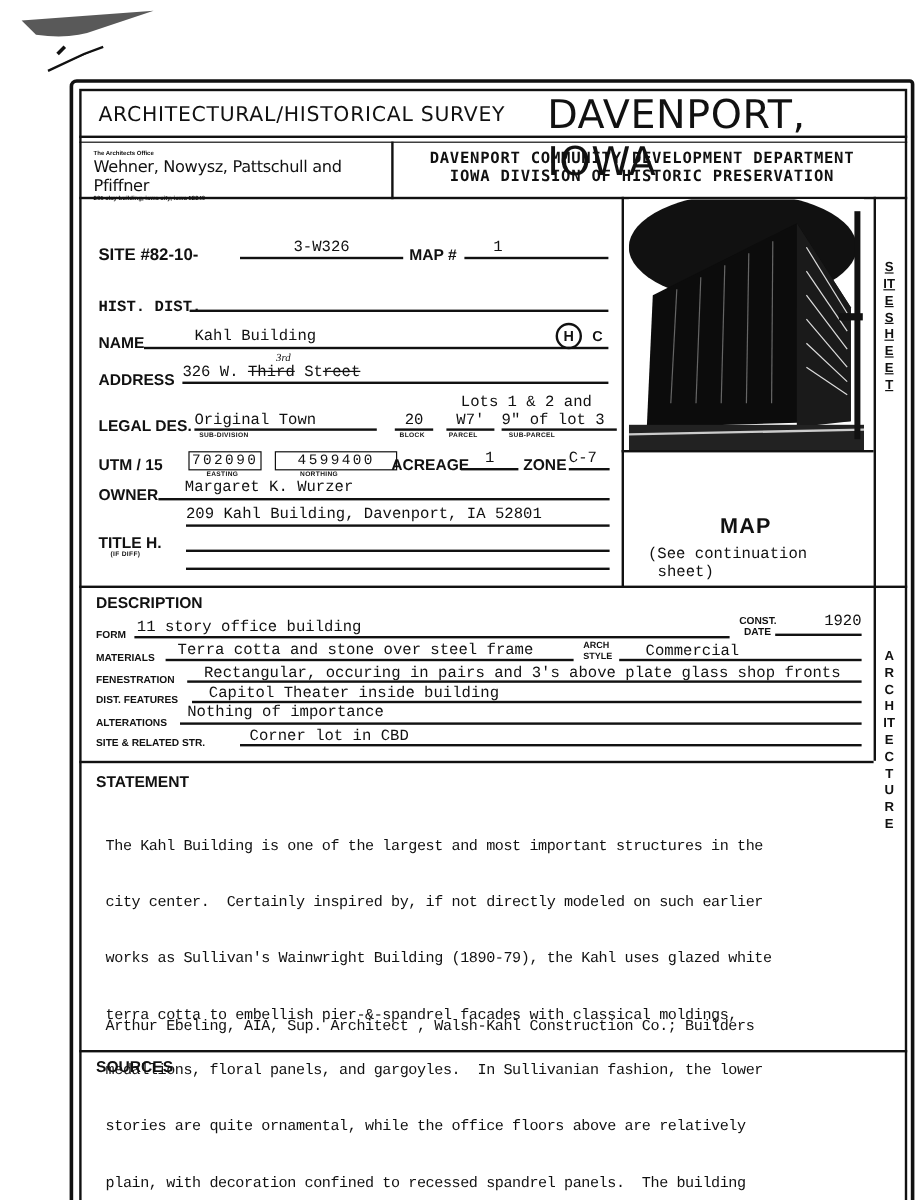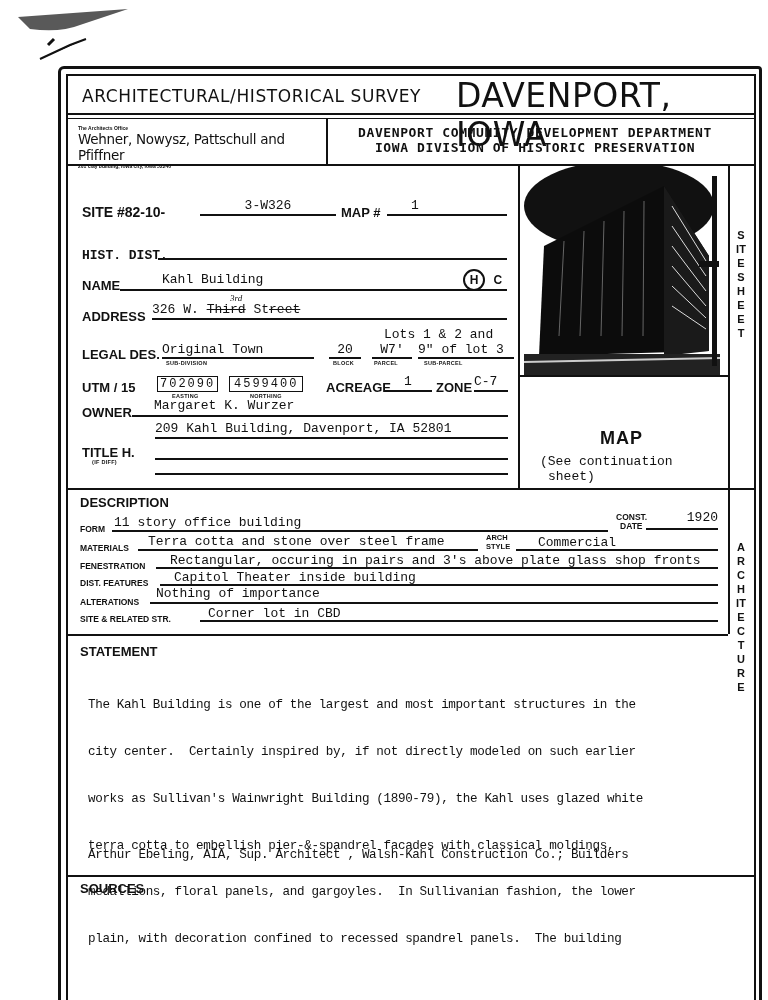--- a/index.html
+++ b/index.html
@@ -80,21 +80,21 @@
     </g>
     <rect x="0" y="188" width="196" height="22" fill="#222"></rect>
     <line x1="0" y1="196" x2="196" y2="192" stroke="#ccc" stroke-width="2"></line>
     <rect x="188" y="10" width="5" height="190" fill="#111"></rect>
     <rect x="175" y="95" width="20" height="6" fill="#111"></rect>
   </svg>
 </div>
 <div class="abs hline" style="left:518px;top:375px;width:210px;"></div>
 
 <div class="abs vert" style="left:733px;top:212px;width:16px;">
-  <div style="word-break:break-all;width:10px;margin:16px auto;">SITE SHEET</div>
+  <div style="word-break:break-all;width:10px;margin:4px auto;text-decoration:underline;">SITE SHEET</div>
 </div>
 
 <div class="abs lbl" style="left:600px;top:428px;font-size:18px;letter-spacing:1px;">MAP</div>
 <div class="abs typed" style="left:540px;top:454px;">(See continuation</div>
 <div class="abs typed" style="left:548px;top:469px;">sheet)</div>
 
 <div class="abs lbl" style="left:82px;top:204px;font-size:14px;">SITE #82-10-</div>
 <div class="abs uline typed" style="left:200px;top:198px;width:136px;height:16px;text-align:center;"><span>3-W326</span></div>
 <div class="abs lbl" style="left:341px;top:205px;">MAP #</div>
 <div class="abs uline typed" style="left:387px;top:198px;width:120px;height:16px;"><span style="margin-left:24px;">1</span></div>
@@ -123,21 +123,21 @@
 <div class="abs tiny" style="left:166px;top:360px;">SUB-DIVISION</div>
 <div class="abs uline typed" style="left:329px;top:342px;width:32px;height:15px;text-align:center;">20</div>
 <div class="abs tiny" style="left:333px;top:360px;">BLOCK</div>
 <div class="abs uline typed" style="left:372px;top:342px;width:40px;height:15px;text-align:center;">W7'</div>
 <div class="abs tiny" style="left:374px;top:360px;">PARCEL</div>
 <div class="abs uline typed" style="left:418px;top:342px;width:96px;height:15px;overflow:hidden;white-space:nowrap;">9" of lot 3</div>
 <div class="abs tiny" style="left:424px;top:360px;">SUB-PARCEL</div>
 
 <div class="abs lbl" style="left:82px;top:380px;"><span>UTM /</span> <span>15</span></div>
 <div class="abs typed" style="left:157px;top:376px;border:1px solid #111;padding:0 2px;font-size:12px;letter-spacing:2px;">702090</div>
-<div class="abs typed" style="left:229px;top:376px;border:1px solid #111;padding:0 4px;font-size:12px;letter-spacing:2px;">4599400</div>
+<div class="abs typed" style="left:229px;top:376px;border:1px solid #111;padding:0 18px;font-size:12px;letter-spacing:2px;">4599400</div>
 <div class="abs tiny" style="left:172px;top:393px;">EASTING</div>
 <div class="abs tiny" style="left:250px;top:393px;">NORTHING</div>
 <div class="abs lbl" style="left:326px;top:380px;">ACREAGE</div>
 <div class="abs uline typed" style="left:384px;top:374px;width:48px;height:16px;text-align:center;">1</div>
 <div class="abs lbl" style="left:436px;top:380px;">ZONE</div>
 <div class="abs uline typed" style="left:474px;top:374px;width:34px;height:16px;">C-7</div>
 
 <div class="abs lbl" style="left:82px;top:405px;">OWNER</div>
 <div class="abs uline typed" style="left:132px;top:398px;width:376px;height:17px;"><span style="margin-left:22px;">Margaret K. Wurzer</span></div>
 <div class="abs uline typed" style="left:155px;top:421px;width:353px;height:16px;">209 Kahl Building, Davenport, IA  52801</div>
@@ -185,20 +185,21 @@
 
 <div class="abs hline" style="left:66px;top:634px;width:662px;"></div>
 
 <div class="abs lbl" style="left:80px;top:644px;font-size:13px;">STATEMENT</div>
 <div class="abs statement" style="left:88px;top:667px;">
   <div>The Kahl Building is one of the largest and most important structures in the</div>
   <div>city center.  Certainly inspired by, if not directly modeled on such earlier</div>
   <div>works as Sullivan's Wainwright Building (1890-79), the Kahl uses glazed white</div>
   <div>terra cotta to embellish pier-&amp;-spandrel facades with classical moldings,</div>
   <div>medallions, floral panels, and gargoyles.  In Sullivanian fashion, the lower</div>
+  <div>stories are quite ornamental, while the office floors above are relatively</div>
   <div>plain, with decoration confined to recessed spandrel panels.  The building</div>
   
   
   
   
 </div>
 <div class="abs statement" style="left:88px;top:848px;">Arthur Ebeling, AIA, Sup. Architect , Walsh-Kahl Construction Co.; Builders</div>
 
 <div class="abs hline" style="left:66px;top:875px;width:690px;"></div>
 

